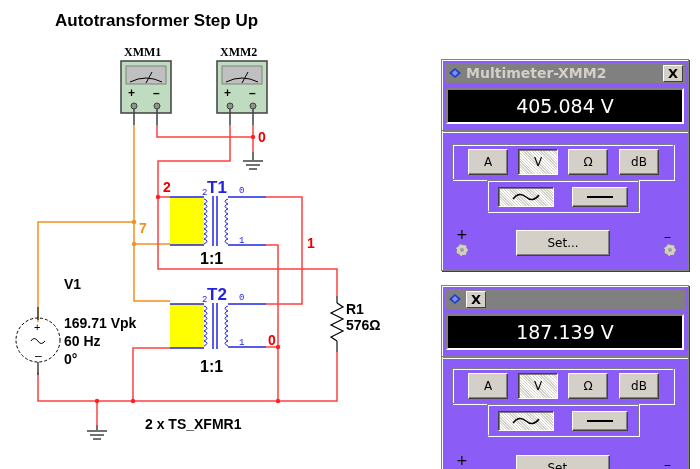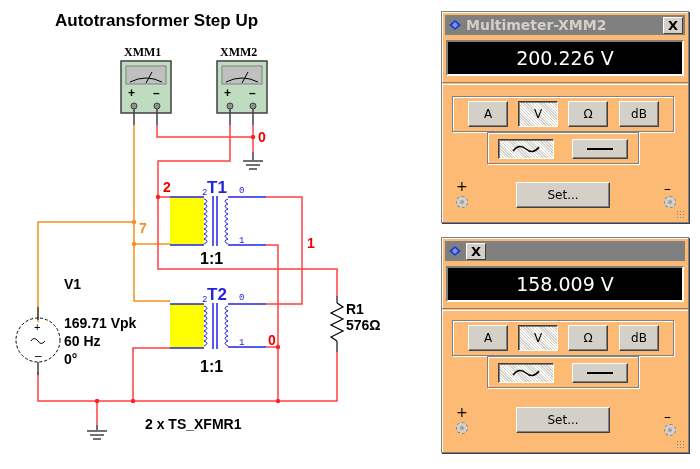--- a/index.html
+++ b/index.html
@@ -7,21 +7,21 @@
   #schematic{position:absolute;left:0;top:0;}
   .title{font-family:"Liberation Sans",sans-serif;font-weight:bold;font-size:17px;fill:#000;}
   .lbl{font-family:"Liberation Sans",sans-serif;font-weight:bold;font-size:14px;fill:#000;}
   .net{font-family:"Liberation Sans",sans-serif;font-weight:bold;font-size:14px;fill:#e00;}
   .netO{font-family:"Liberation Sans",sans-serif;font-weight:bold;font-size:14px;fill:#f39020;}
   .mmlbl{font-family:"Liberation Serif",serif;font-weight:bold;font-size:12px;fill:#000;}
   .tlbl{font-family:"Liberation Sans",sans-serif;font-weight:bold;font-size:17px;fill:#2323e0;}
   .pin{font-family:"Liberation Mono",monospace;font-size:9px;fill:#2323e0;}
   .ratio{font-family:"Liberation Sans",sans-serif;font-weight:bold;font-size:16px;fill:#000;}
 
-  .mm{position:absolute;width:246px;background:#fdba74;border:1px solid #808080;box-shadow:inset 1px 1px 0 #fff, 1px 1px 0 #404040;}
+  .mm{position:absolute;width:246px;background:#8b5cf6;border:1px solid #808080;box-shadow:inset 1px 1px 0 #fff, 1px 1px 0 #404040;margin-top:48px;}
   .mm-title{height:20px;margin:3px 3px 0 3px;background:#808080;display:flex;align-items:center;color:#d4d0c8;font-weight:bold;font-size:14px;font-family:"DejaVu Sans",sans-serif;}
   .mm-icon{width:16px;height:12px;margin:0 3px 0 2px;}
   .mm-title span{flex:1;}
   .mm-close{width:18px;height:15px;background:#d4d0c8;border:1px solid #fff;border-right-color:#404040;border-bottom-color:#404040;display:flex;align-items:center;justify-content:center;font-size:13px;font-weight:bold;color:#000;margin-right:2px;cursor:pointer;}
   .mm-display{margin:5px 4px 0 4px;height:32px;background:#000;border:2px solid #808080;border-right-color:#fff;border-bottom-color:#fff;color:#fff;font-family:"DejaVu Sans",sans-serif;font-size:19px;display:flex;align-items:center;justify-content:center;}
   .mm-sep{margin:6px 0 0 0;height:1px;border-top:1px solid #808080;border-bottom:1px solid #fff;}
   .mm-group{position:absolute;border:1px solid #808080;box-shadow:1px 1px 0 #fff, inset 1px 1px 0 #fff;}
   .btn{position:absolute;background:#d4d0c8;border:1px solid #fff;border-right-color:#404040;border-bottom-color:#404040;box-shadow:inset -1px -1px 0 #808080;display:flex;align-items:center;justify-content:center;font-family:"DejaVu Sans",sans-serif;font-size:12px;color:#000;cursor:pointer;}
   .btn.pressed{border:1px solid #404040;border-right-color:#fff;border-bottom-color:#fff;box-shadow:inset 1px 1px 0 #808080;background-color:#e8e6e0;background-image:repeating-linear-gradient(45deg,#fff 0 1px,#d4d0c8 1px 2px);}
   .term{position:absolute;width:10px;height:10px;border-radius:50%;border:1px dashed #808080;background:#d4d0c8;}
@@ -183,21 +183,21 @@
 
 <div class="mm" style="left:441px;top:11px;height:210px;">
   <div class="mm-title">
     <svg class="mm-icon" viewBox="0 0 16 12">
         <path d="M2 6 L8 1 L14 6 L8 11 Z" fill="#2040c0"></path>
         <path d="M5 6 L8 3 L11 6 L8 9Z" fill="#8090ff"></path>
       </svg>
     <span>Multimeter-XMM2</span>
     <div class="mm-close">X</div>
   </div>
-  <div class="mm-display">200.226 V</div>
+  <div class="mm-display">405.084 V</div>
   <div class="mm-sep"></div>
   <div class="mm-group" style="left:10px;top:84px;width:220px;height:34px;"></div>
   <div class="mm-group" style="left:45px;top:120px;width:150px;height:30px;"></div>
   <div class="btn" style="left:26px;top:89px;width:38px;height:24px;">A</div>
   <div class="btn pressed" style="left:76px;top:89px;width:38px;height:24px;">V</div>
   <div class="btn" style="left:126px;top:89px;width:38px;height:24px;">Ω</div>
   <div class="btn" style="left:177px;top:89px;width:38px;height:24px;">dB</div>
   <div class="btn pressed" style="left:56px;top:127px;width:54px;height:18px;">
       <svg width="30" height="10" viewBox="0 0 30 10">
         <path d="M2 7 Q8 -1 15 5 Q22 11 28 3" fill="none" stroke="#000" stroke-width="1.5"></path>
@@ -217,21 +217,21 @@
 </div>
 
 <div class="mm" style="left:441px;top:237px;height:214px;">
   <div class="mm-title">
     <svg class="mm-icon" viewBox="0 0 16 12">
         <path d="M2 6 L8 1 L14 6 L8 11 Z" fill="#2040c0"></path>
         <path d="M5 6 L8 3 L11 6 L8 9Z" fill="#8090ff"></path>
       </svg>
     <div class="mm-close">X</div>
   </div>
-  <div class="mm-display">158.009 V</div>
+  <div class="mm-display">187.139 V</div>
   <div class="mm-sep"></div>
   <div class="mm-group" style="left:10px;top:82px;width:220px;height:34px;"></div>
   <div class="mm-group" style="left:45px;top:118px;width:150px;height:30px;"></div>
   <div class="btn" style="left:26px;top:87px;width:38px;height:24px;">A</div>
   <div class="btn pressed" style="left:76px;top:87px;width:38px;height:24px;">V</div>
   <div class="btn" style="left:126px;top:87px;width:38px;height:24px;">Ω</div>
   <div class="btn" style="left:177px;top:87px;width:38px;height:24px;">dB</div>
   <div class="btn pressed" style="left:56px;top:125px;width:54px;height:18px;">
       <svg width="30" height="10" viewBox="0 0 30 10">
         <path d="M2 7 Q8 -1 15 5 Q22 11 28 3" fill="none" stroke="#000" stroke-width="1.5"></path>

